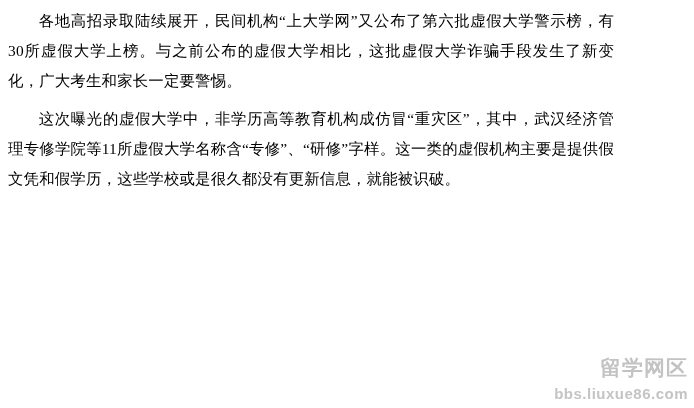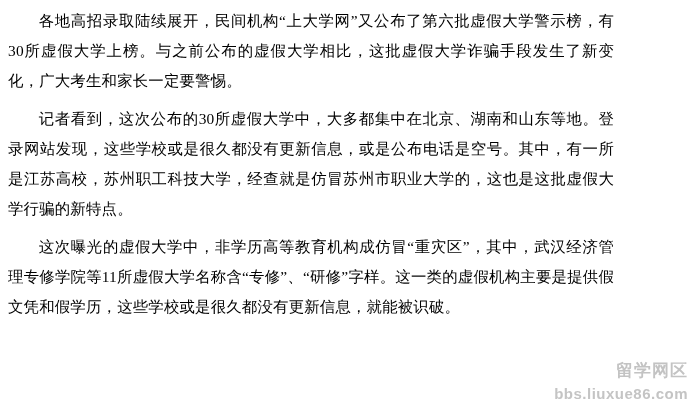--- a/index.html
+++ b/index.html
@@ -28,21 +28,21 @@
     text-indent: 2em;
     margin: 0 0 8px 0;
     letter-spacing: 0.2px;
     color: #000;
   }
   .watermark {
     position: absolute;
     right: 6px;
     bottom: 26px;
     font-family: "Liberation Sans", sans-serif;
-    font-size: 17px;
+    font-size: 21px;
     font-weight: bold;
     color: #b9b9b9;
     letter-spacing: 1px;
     opacity: 0.85;
     white-space: nowrap;
     user-select: none;
   }
   .watermark-sub {
     position: absolute;
     right: 6px;
@@ -54,18 +54,17 @@
     letter-spacing: 0.5px;
     white-space: nowrap;
     user-select: none;
   }
 </style>
 </head>
 <body>
 
 <div class="article">
   <p class="para">各地高招录取陆续展开，民间机构“上大学网”又公布了第六批虚假大学警示榜，有30所虚假大学上榜。与之前公布的虚假大学相比，这批虚假大学诈骗手段发生了新变化，广大考生和家长一定要警惕。</p>
-  <p class="para">记者看到，这次公布的30所虚假大学中，大多都集中在北京、湖南和山东等地。登录网站发现，这些学校或是很久都没有更新信息，或是公布电话是空号。其中，有一所是江苏高校，苏州职工科技大学，经查就是仿冒苏州市职业大学的，这也是这批虚假大学行骗的新特点。</p>
   <p class="para">这次曝光的虚假大学中，非学历高等教育机构成仿冒“重灾区”，其中，武汉经济管理专修学院等11所虚假大学名称含“专修”、“研修”字样。这一类的虚假机构主要是提供假文凭和假学历，这些学校或是很久都没有更新信息，就能被识破。</p>
 </div>
 
 <div class="watermark">留学网区</div>
 <div class="watermark-sub">bbs.liuxue86.com</div>
 
 </body></html>

